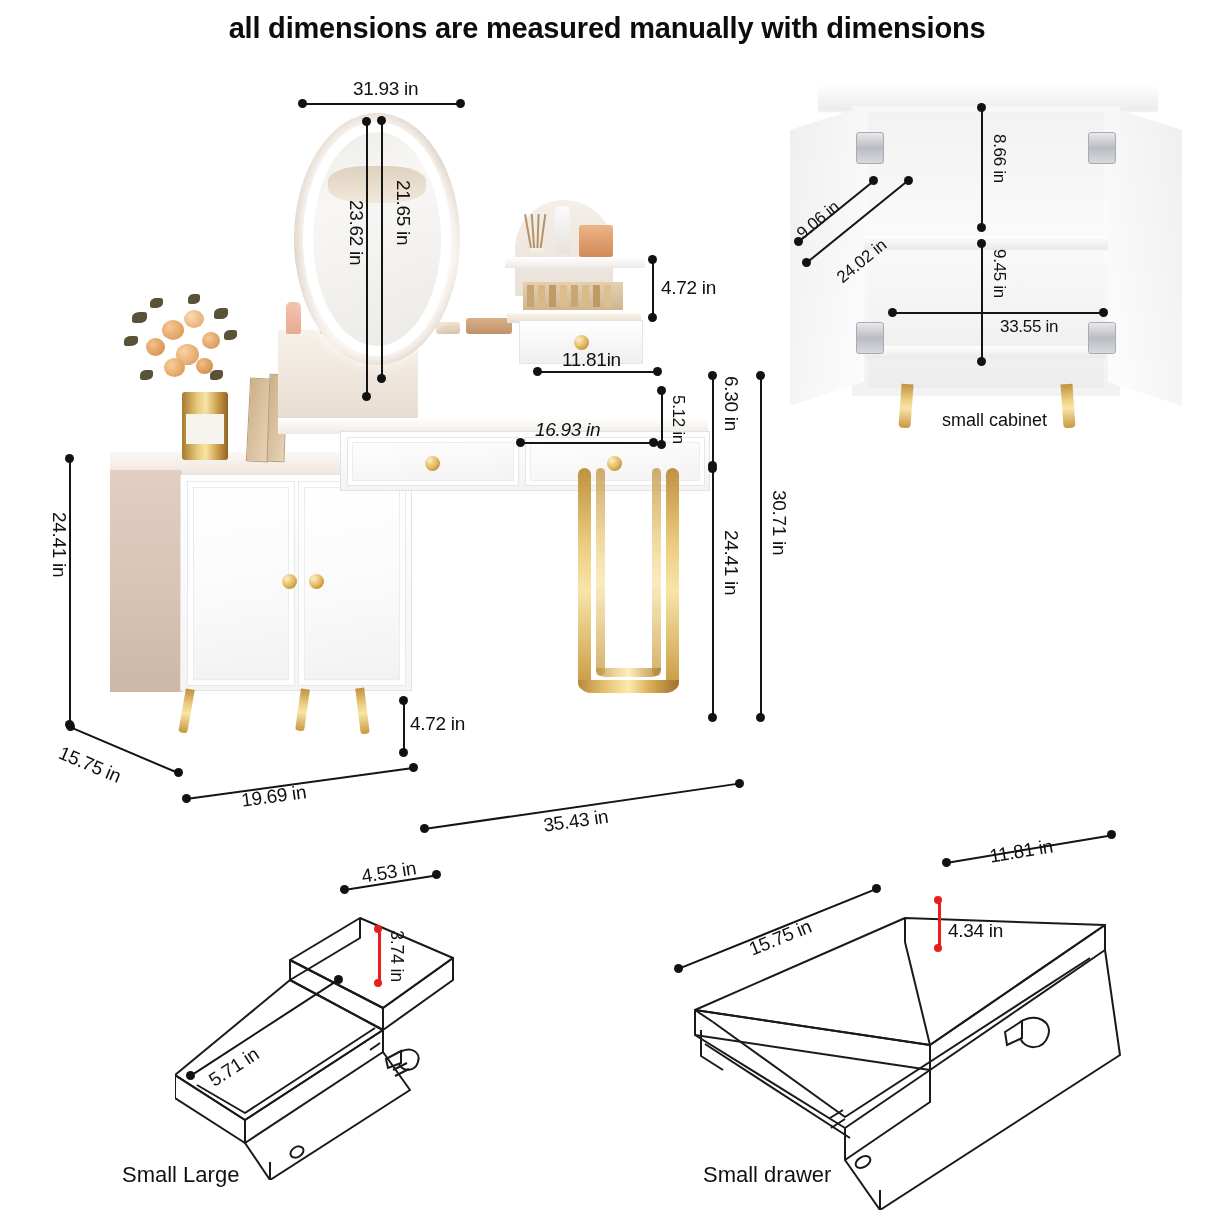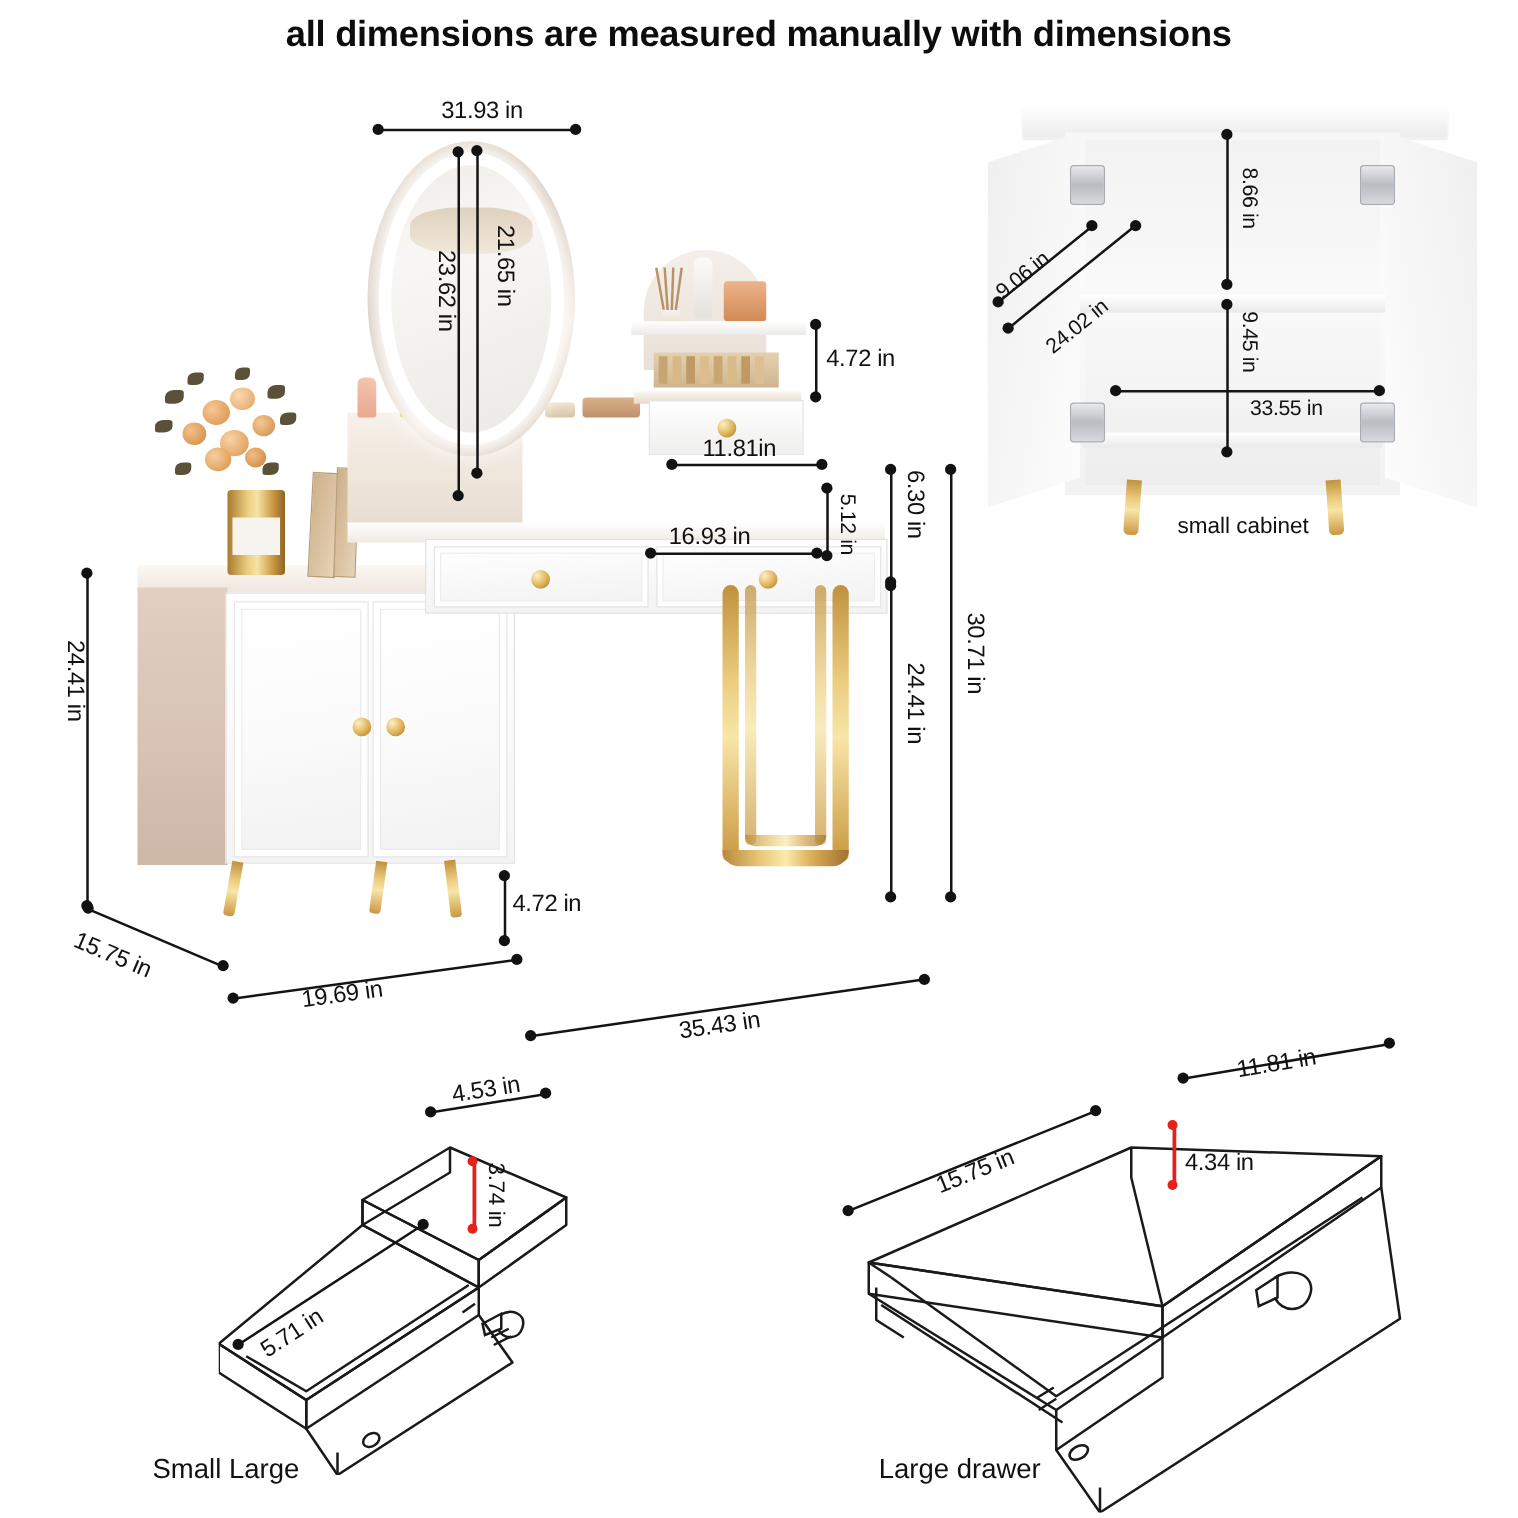--- a/index.html
+++ b/index.html
@@ -251,21 +251,21 @@
     <div class="dim" style="left:661px;top:277px;">4.72 in</div>
 
     <div class="line-h" style="left:537px;top:371px;width:120px;"></div>
     <div class="dot" style="left:537px;top:371px;"></div>
     <div class="dot" style="left:657px;top:371px;"></div>
     <div class="dim" style="left:562px;top:349px;">11.81in</div>
 
     <div class="line-h" style="left:520px;top:442px;width:133px;"></div>
     <div class="dot" style="left:520px;top:442px;"></div>
     <div class="dot" style="left:653px;top:442px;"></div>
-    <div class="dim" style="left:535px;top:419px;">16.93 in</div>
+    <div class="dim" style="left:535px;top:419px;font-style:italic;">16.93 in</div>
 
     <div class="line-v" style="left:661px;top:390px;height:54px;"></div>
     <div class="dot" style="left:661px;top:390px;"></div>
     <div class="dot" style="left:661px;top:444px;"></div>
     <div class="dim sm vert" style="left:668px;top:395px;">5.12 in</div>
 
     <div class="line-v" style="left:712px;top:375px;height:90px;"></div>
     <div class="dot" style="left:712px;top:375px;"></div>
     <div class="dot" style="left:712px;top:465px;"></div>
     <div class="dim vert" style="left:720px;top:376px;">6.30 in</div>
@@ -429,16 +429,16 @@
     <div class="line-r" style="left:678px;top:968px;width:213px;transform:rotate(-22deg);"></div>
     <div class="dot" style="left:678px;top:968px;"></div>
     <div class="dot" style="left:876px;top:888px;"></div>
     <div class="dim" style="left:746px;top:940px;transform:rotate(-22deg);transform-origin:0 0;">15.75 in</div>
 
     <div class="line-red" style="left:938px;top:900px;height:48px;"></div>
     <div class="dot red" style="left:938px;top:900px;"></div>
     <div class="dot red" style="left:938px;top:948px;"></div>
     <div class="dim" style="left:948px;top:920px;">4.34 in</div>
 
-    <div class="dlabel" style="left:703px;top:1162px;">Large drawer</div>
+    <div class="dlabel" style="left:703px;top:1162px;">Small drawer</div>
   </div>
 
 </div>
 
 </body></html>

